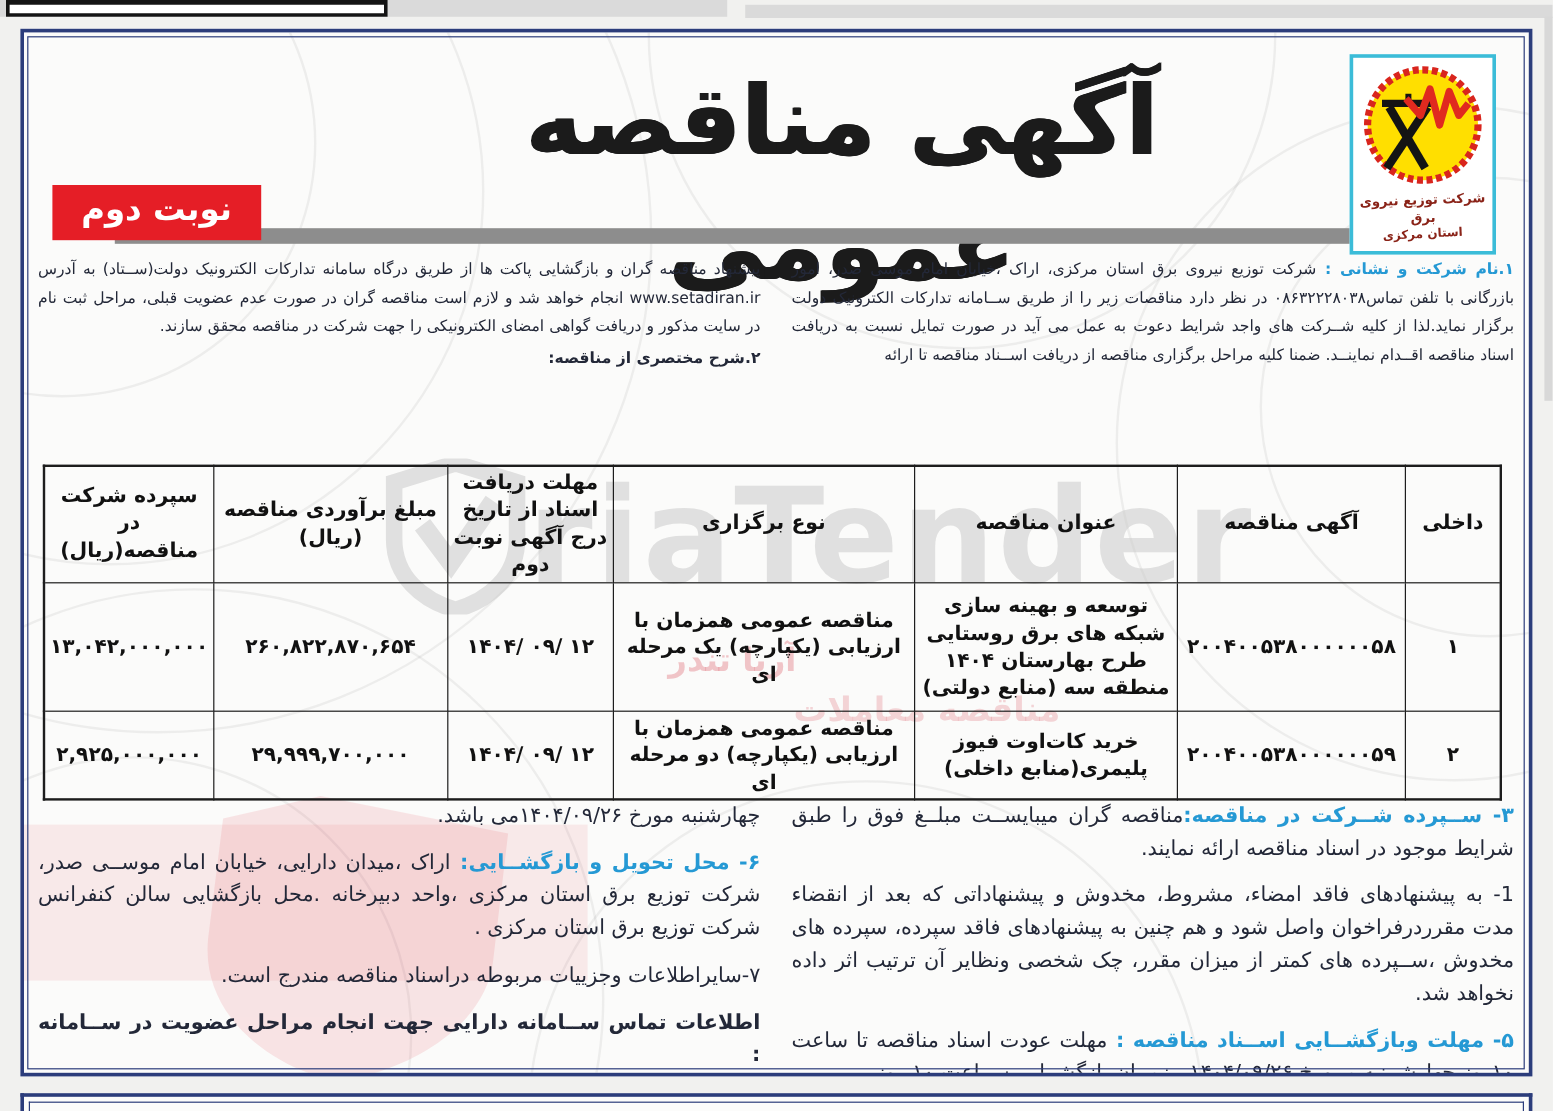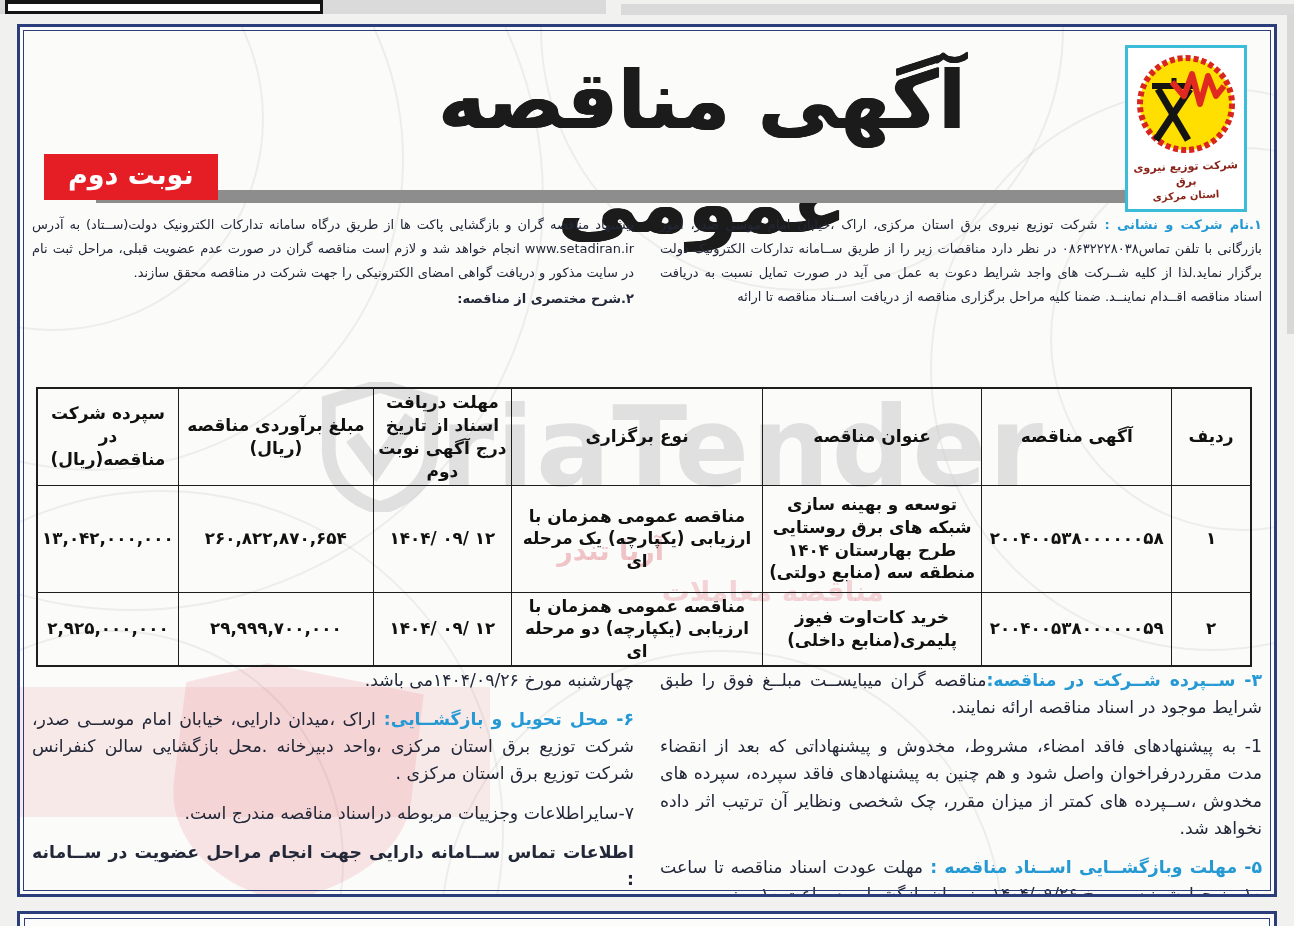--- a/index.html
+++ b/index.html
@@ -152,21 +152,21 @@
         <col style="width:80px">
           <col style="width:190px">
           <col style="width:222px">
         <col style="width:255px">
           <col style="width:140px">
           <col style="width:196px">
           <col style="width:133px">
       </colgroup>
       <tbody>
           <tr class="th-row">
-        <th>ردیف</th>
+        <th>داخلی</th>
         <th>آگهی مناقصه</th>
         <th>عنوان مناقصه</th>
         <th>نوع برگزاری</th>
         <th>مهلت دریافت اسناد از تاریخ درج آگهی نوبت دوم</th>
         <th>مبلغ برآوردی مناقصه (ریال)</th>
         <th>سپرده شرکت در مناقصه(ریال)</th>
       </tr>
       <tr class="row1">
         <td>۱</td>
         <td class="num">۲۰۰۴۰۰۵۳۸۰۰۰۰۰۰۵۸</td>

